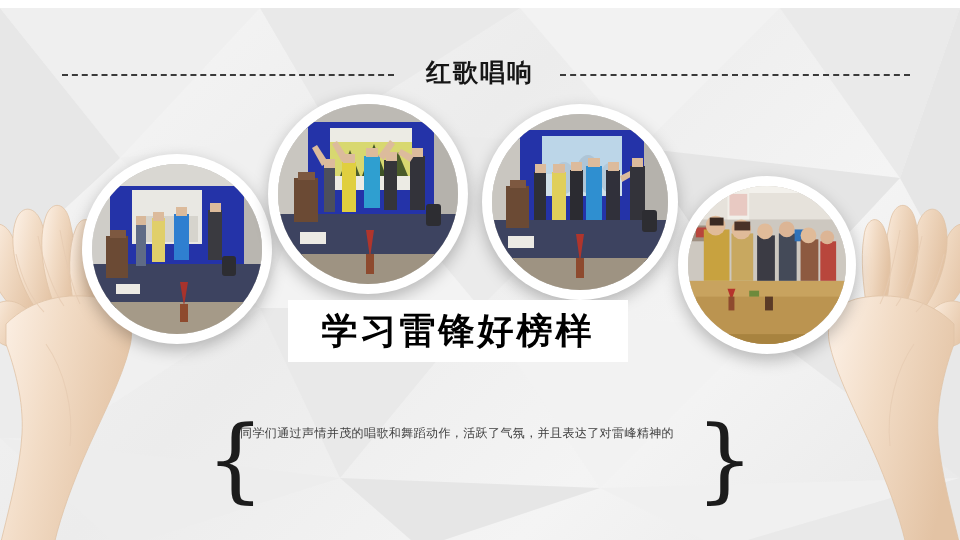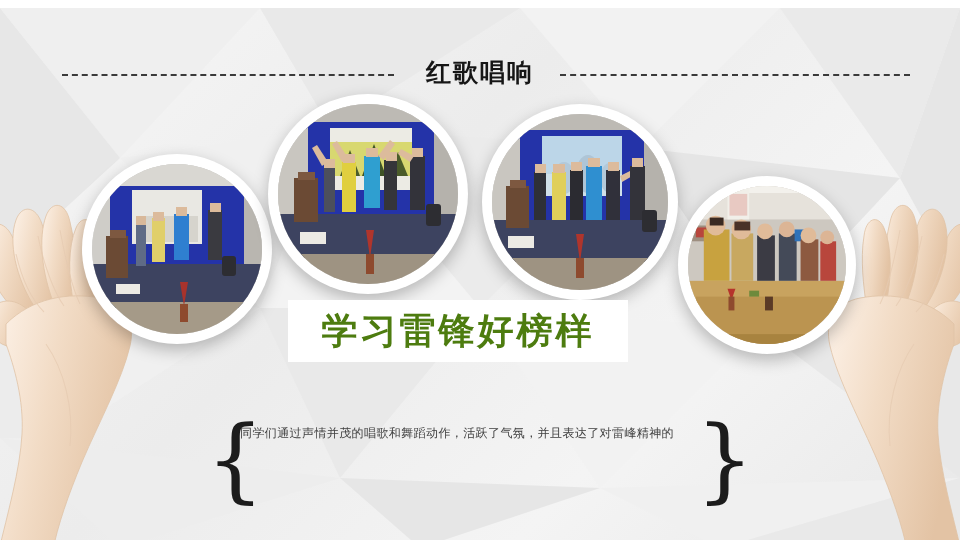--- a/index.html
+++ b/index.html
@@ -98,21 +98,21 @@
     left: 288px;
     top: 292px;
     width: 340px;
     height: 62px;
     display: flex;
     align-items: center;
     justify-content: center;
     font-family: "DejaVu Sans", "Liberation Sans", sans-serif;
     font-size: 36px;
     font-weight: bold;
-    color: #4d7c0f;
+    color: #000000;
     letter-spacing: 3px;
     white-space: nowrap;
   }
 
   
   .caption-block {
     position: absolute;
     left: 206px;
     top: 412px;
     width: 552px;

